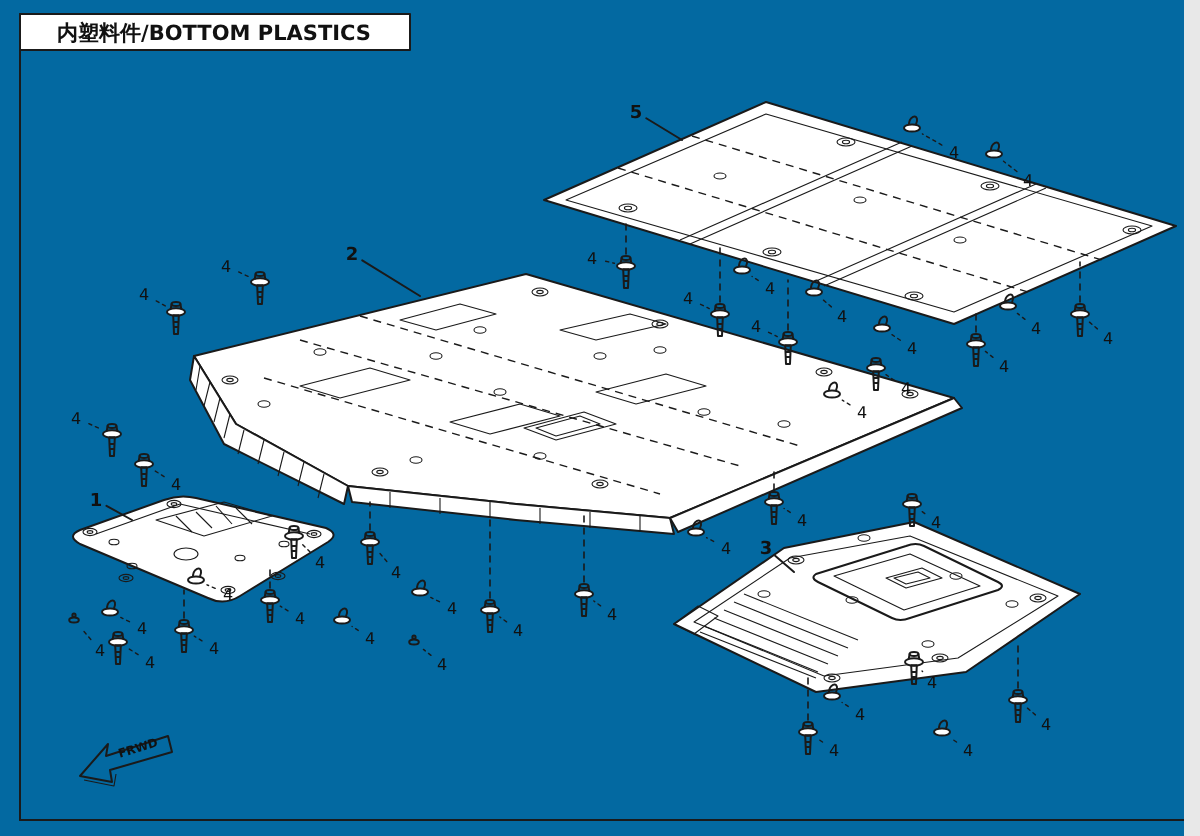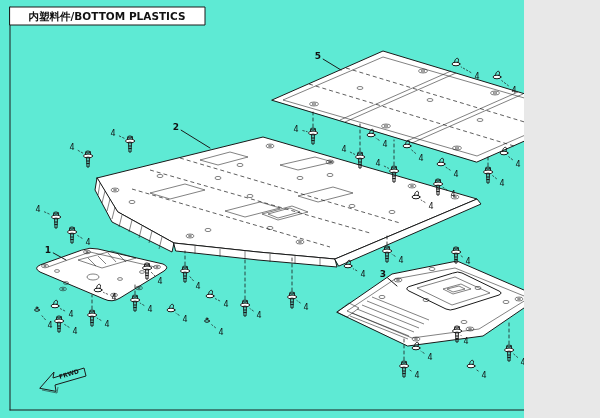--- a/index.html
+++ b/index.html
@@ -1,16 +1,16 @@
 <!DOCTYPE html>
 <html><head>
 <meta charset="utf-8">
 <style>
   html,body{margin:0;padding:0;background:#e8e8e8;}
-  .page{width:524px;height:418px;background:#5eead4;position:relative;overflow:hidden;
+  .page{width:592px;height:418px;background:#0369a1;position:relative;overflow:hidden;
         font-family:"DejaVu Sans", sans-serif;}
   svg{position:absolute;left:0;top:0;}
   .ln{stroke:#1a1a1a;fill:none;stroke-width:1;stroke-linejoin:round;stroke-linecap:round;}
   .thin{stroke:#1a1a1a;fill:none;stroke-width:.55;stroke-linejoin:round;}
   .wfill{fill:#ffffff;}
   .dash{stroke-dasharray:4 3;stroke-width:.7;}
   .dash2{stroke-dasharray:3 3;stroke-width:.8;}
   .dot{stroke-dasharray:1.6 2;stroke-width:.7;}
   text{fill:#111;}
   .title-txt{font:bold 10.5px "DejaVu Sans", sans-serif;}

